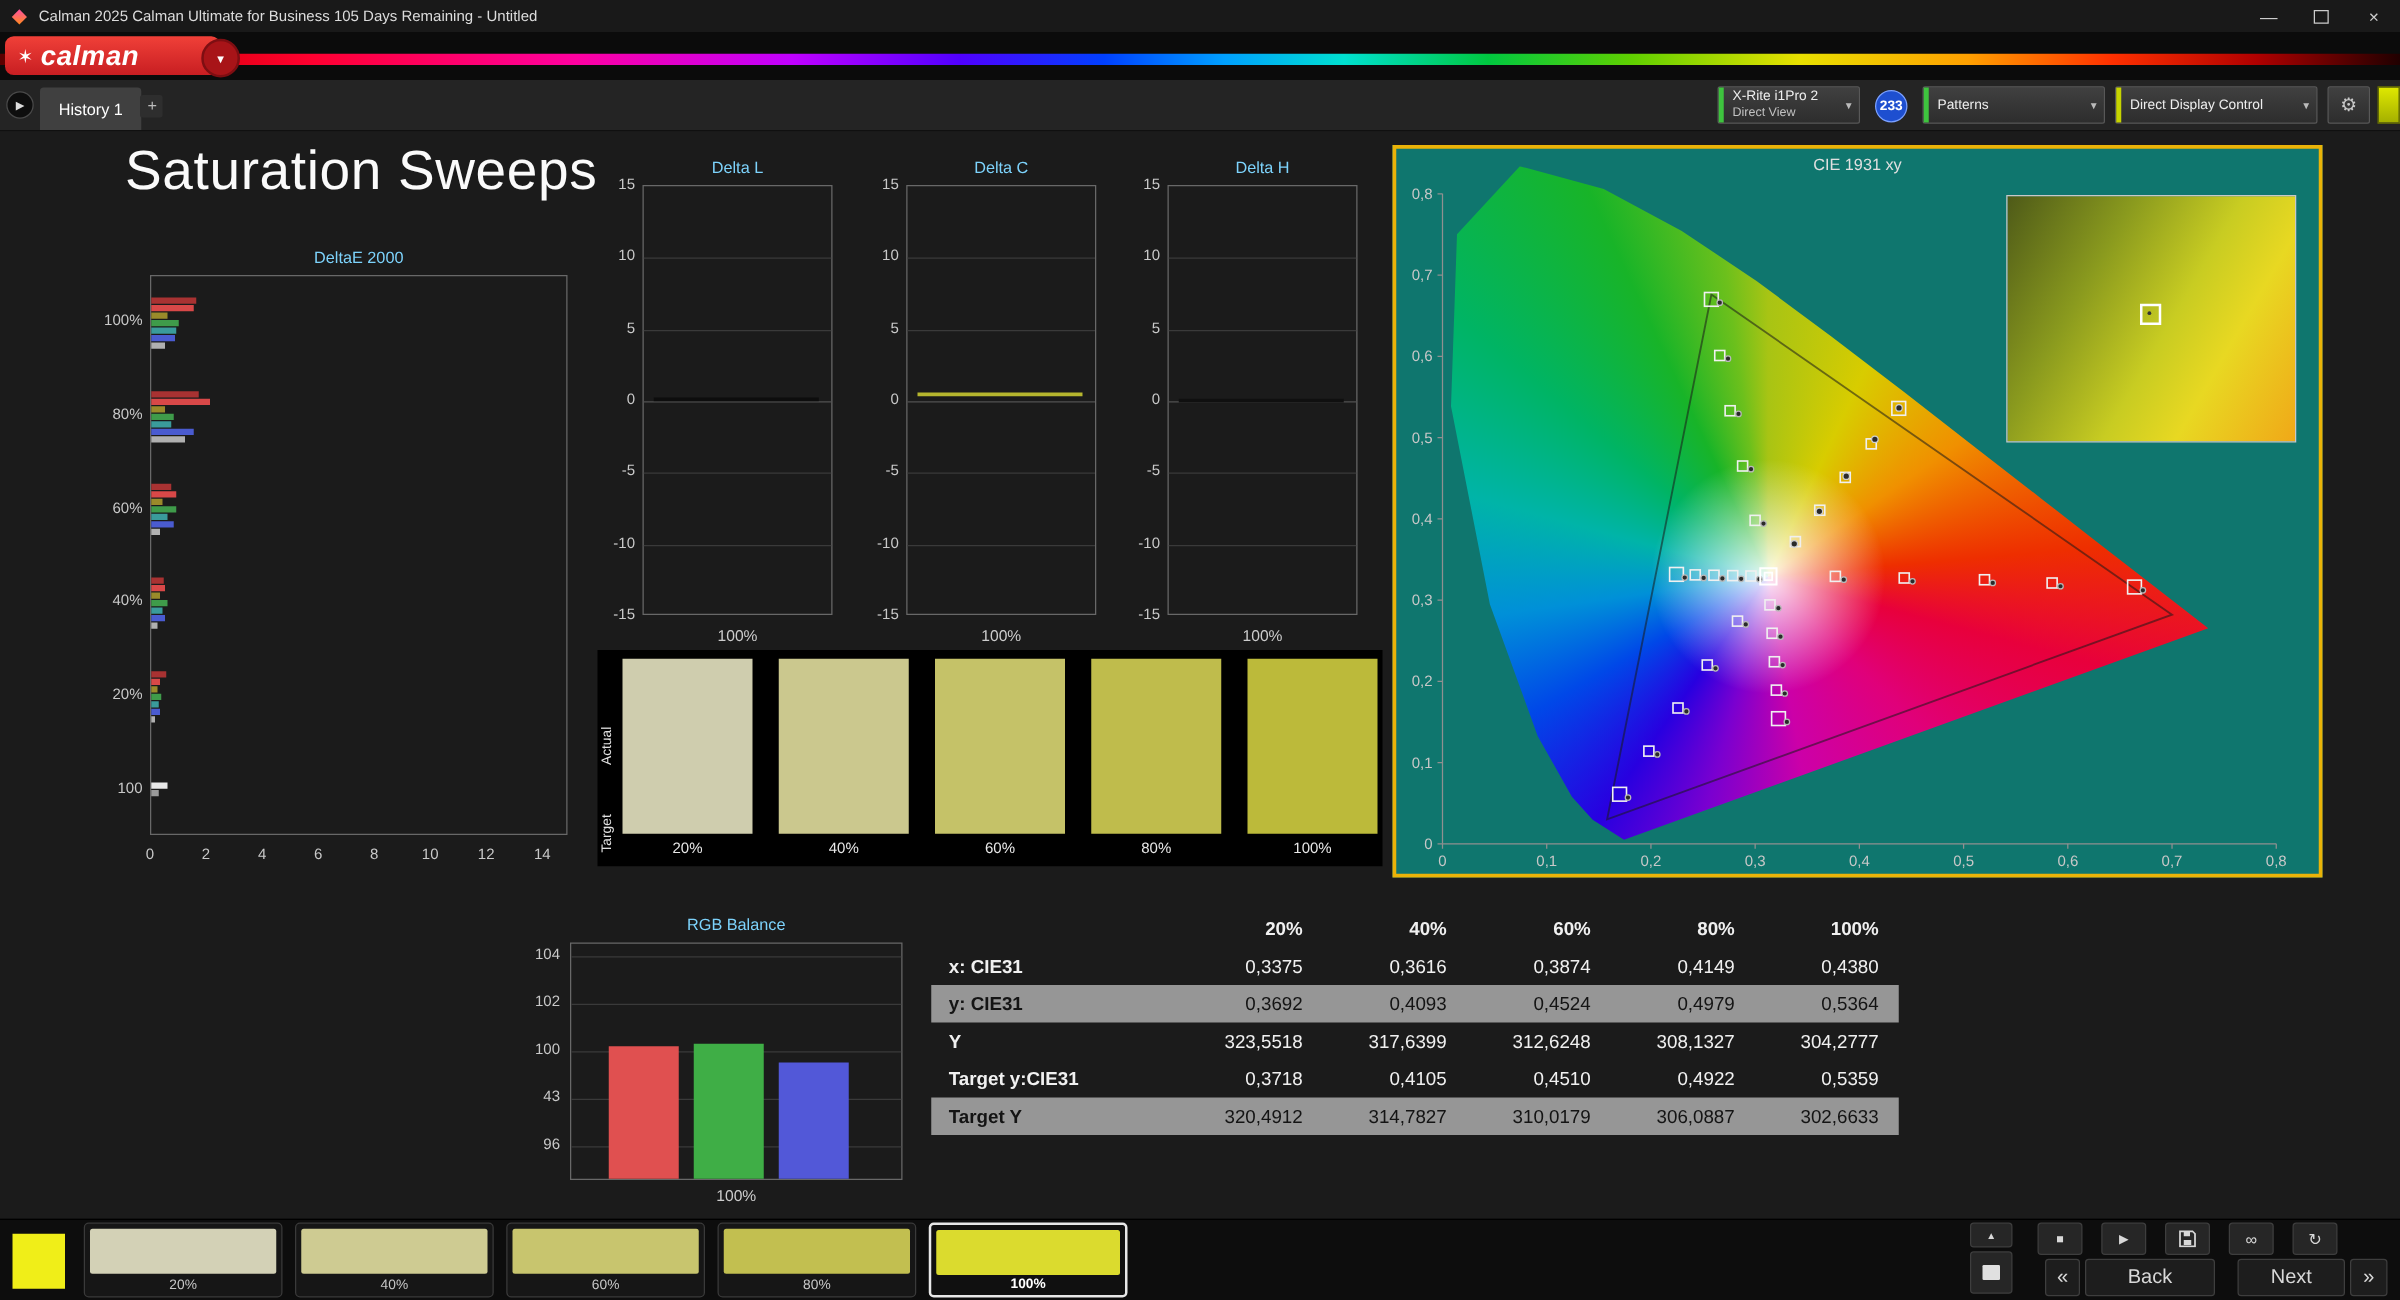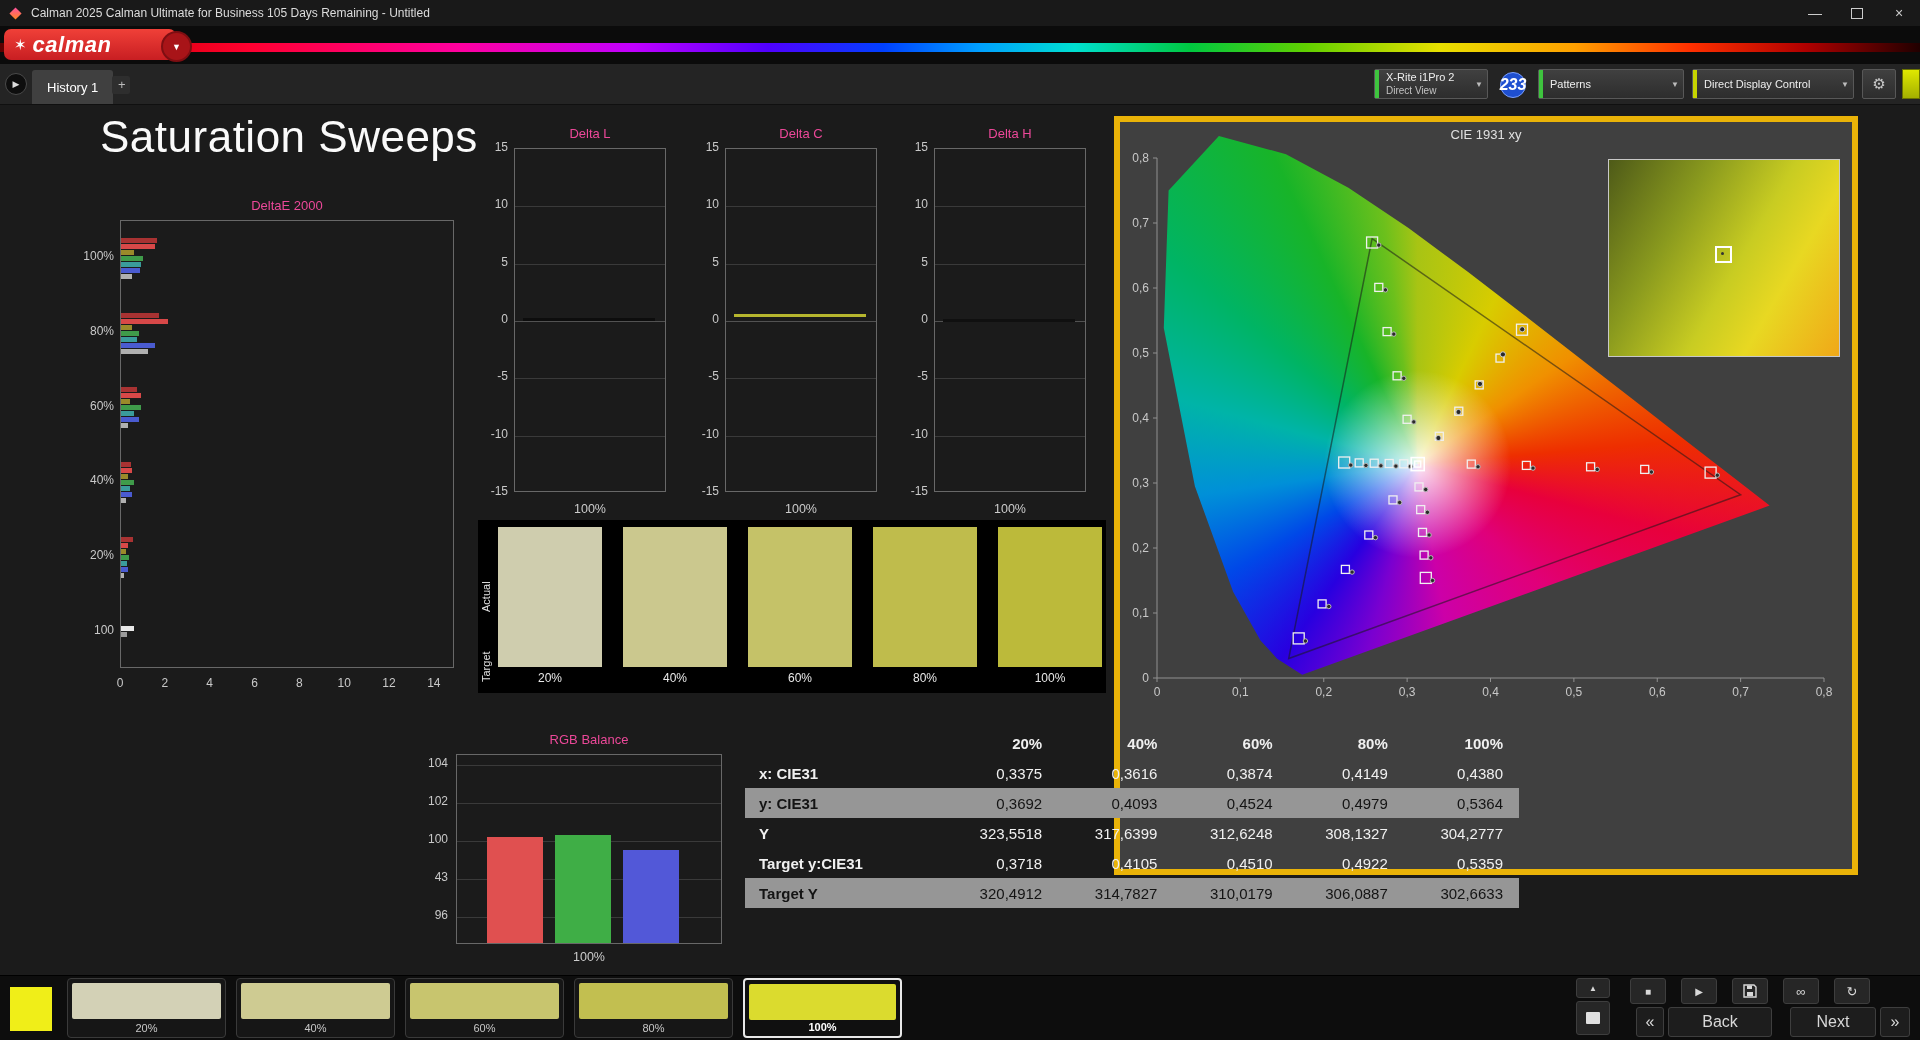--- a/index.html
+++ b/index.html
@@ -44,53 +44,53 @@
   .dropdown { position:absolute; top:5px; height:30px; background:linear-gradient(#404040,#2d2d2d);
               border:1px solid #585858; border-radius:2px; display:flex; align-items:center;
               color:#eee; box-sizing:border-box; }
   .dd-accent { width:4px; height:100%; }
   .dd-accent.green { background:#3ec43e; }
   .dd-accent.yellow { background:#c6d400; }
   .dd-text { flex:1; padding:0 7px; font-size:11px; line-height:13px; white-space:nowrap; }
   .dd-sub { font-size:10px; color:#c2c2c2; }
   .dd-arrow { width:16px; color:#bbb; font-size:8px; text-align:center; }
   .badge { position:absolute; left:1500px; top:8px; width:24px; height:24px; border-radius:50%;
-           background:#1e4fd0; border:1px solid #7aa0ff; color:#fff; font-size:16px; font-weight:bold;
-           display:flex; align-items:center; justify-content:center;font-style:italic; }
+           background:#1e4fd0; border:1px solid #7aa0ff; color:#fff; font-size:11px; font-weight:bold;
+           display:flex; align-items:center; justify-content:center; }
   .gear { position:absolute; left:1862px; top:5px; width:34px; height:30px;
           background:linear-gradient(#404040,#2d2d2d); border:1px solid #585858; border-radius:2px;
           color:#c8c8c8; font-size:15px; display:flex; align-items:center; justify-content:center; }
   .edge-strip { position:absolute; left:1902px; top:5px; width:18px; height:30px;
                 background:linear-gradient(#dfe800,#a4b000); border:1px solid #6a7200; box-sizing:border-box; }
 
   
   .page-title { position:absolute; left:100px; top:112px; font-size:44px; color:#fafafa; letter-spacing:.5px; }
   .axis-label { position:absolute; font-size:12px; color:#c9c9c9; }
-  .chart-title { position:absolute; font-size:13px; color:#ec4899; text-align:center; }
+  .chart-title { position:absolute; font-size:13px; color:#7dd3fc; text-align:center; }
   .frame { position:absolute; border:1px solid #686868; box-sizing:border-box; }
 
   .deltae-wrap { position:absolute; left:40px; top:198px; width:470px; height:510px; }
   .deltae-wrap .chart-title { left:80px; top:0; width:334px; }
   #deltae-frame { left:80px; top:22px; width:334px; height:448px; }
 
   .delta-wrap { position:absolute; top:126px; width:220px; height:400px; }
   .delta-wrap .chart-title { left:60px; top:0; width:152px; }
   .delta-wrap .frame { left:60px; top:22px; width:152px; height:344px; }
   .delta-wrap .xlabel { position:absolute; left:60px; top:376px; width:152px; text-align:center;
                         font-size:12.5px; color:#ccc; }
 
   .swatch-panel { position:absolute; left:478px; top:520px; width:628px; height:173px; background:#000; }
   .rot-label { position:absolute; left:2px; writing-mode:vertical-rl; transform:rotate(180deg);
                font-size:11px; color:#e2e2e2; }
   .swcol { position:absolute; top:7px; width:104px; height:162px; }
   .swcol .sw { position:absolute; top:0; left:0; width:104px; height:140px; }
   .swcol .swlab { position:absolute; top:144px; width:100%; text-align:center; font-size:12px; color:#e8e8e8; }
 
-  .cie-panel { position:absolute; left:1114px; top:116px; width:744px; height:759px; background:#404040;
-               border:6px solid #eab308; box-sizing:border-box; }
+  .cie-panel { position:absolute; left:1114px; top:116px; width:744px; height:586px; background:#0f766e;
+               border:3px solid #eab308; box-sizing:border-box; }
   .cie-title { position:absolute; top:5px; left:0; right:0; text-align:center; font-size:13px; color:#e0e0e0; }
   #cie-gamut { position:absolute; left:0; top:0; width:744px; height:586px;
     background:
       radial-gradient(circle 130px at 40% 58.4%, rgba(255,255,255,.92), rgba(255,255,255,0) 72%),
       conic-gradient(from 0deg at 40% 58.4%,
         #a8c414 0deg,#d8cc00 25deg,#f09000 55deg,#ee2e00 85deg,#e8003c 105deg,#e0007a 135deg,
         #cc00a8 170deg,#7a00d0 195deg,#2800e0 215deg,#0048e8 240deg,#0090d8 262deg,#00b4a8 285deg,
         #00b464 310deg,#18b428 335deg,#6cc01c 352deg,#a8c414 360deg); }
   #cie-svg { position:absolute; left:0; top:0; }
   .cie-inset { position:absolute; left:488px; top:37px; width:232px; height:198px;

